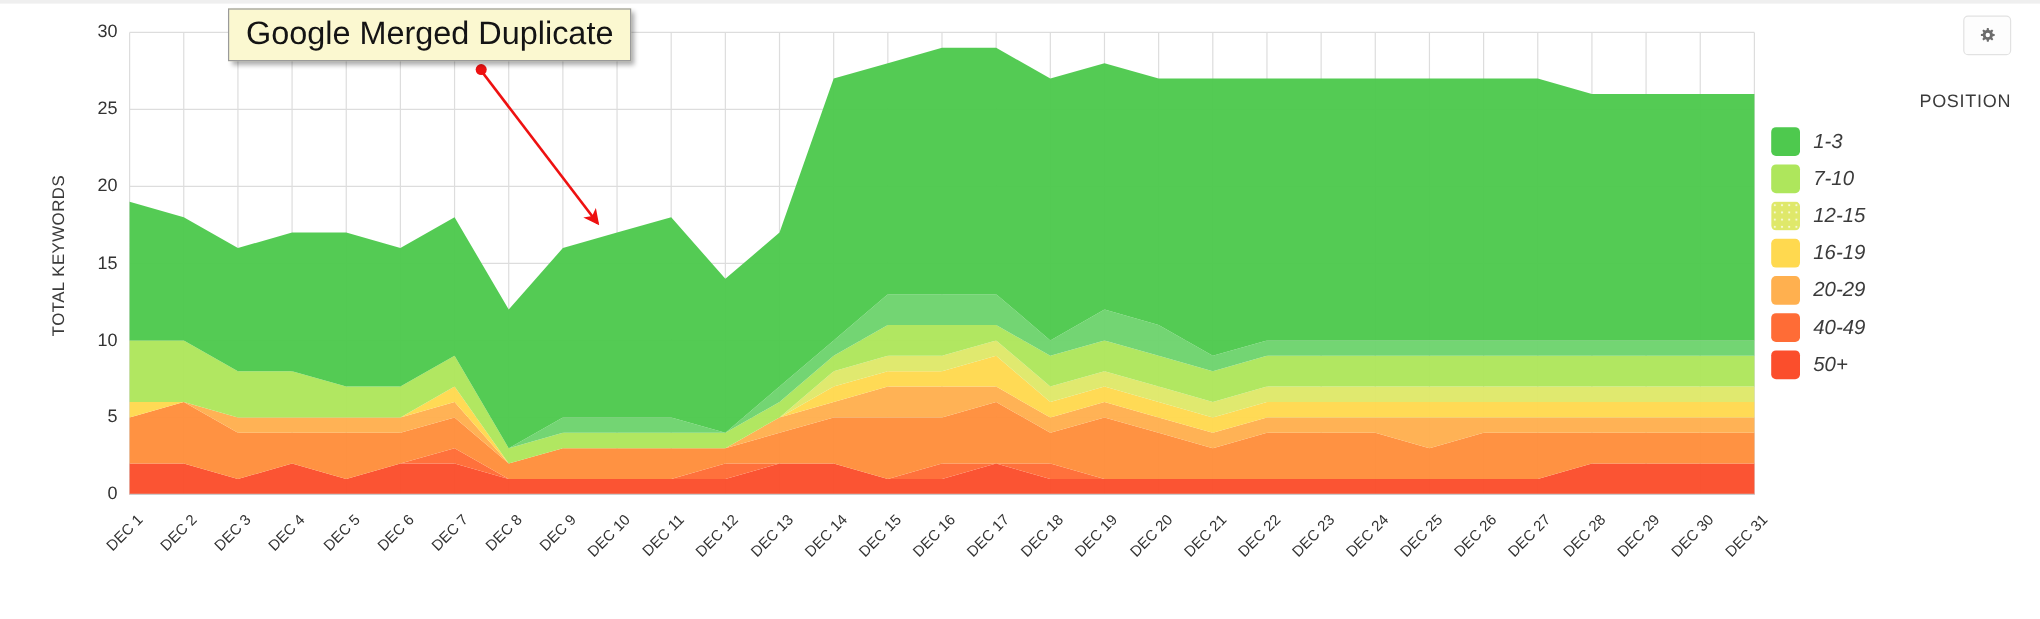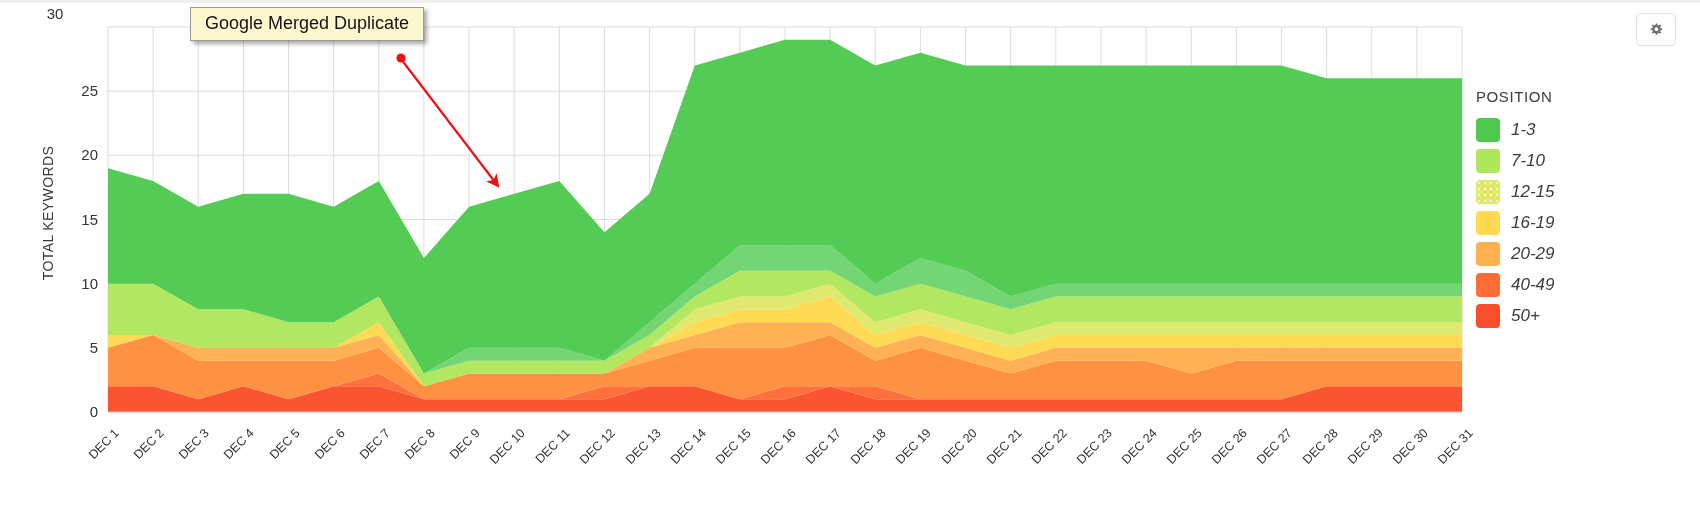--- a/index.html
+++ b/index.html
@@ -46,27 +46,27 @@
     transform-origin:right top;
     white-space:nowrap;
     text-align:right;
   }
 
   
   .callout{
     position:absolute;left:190px;top:7px;
     background:#fbf8d0;border:1px solid #9a9a9a;
     padding:5px 14px 7px 14px;
-    font-size:18px;color:#141414;
+    font-size:27px;color:#141414;
     box-shadow:3px 3px 4px rgba(0,0,0,.33);
     white-space:nowrap;line-height:1.12;text-align:center;
   }
 
   
-  .legend{position:absolute;left:1476px;top:88px;width:200px;}
+  .legend{position:absolute;left:1476px;top:76px;width:200px;text-align:right;}
   .legend-title{font-size:15px;color:#3b3b3b;letter-spacing:.6px;margin-bottom:9px;}
   .legend-row{display:flex;align-items:center;height:31px;font-style:italic;}
   .legend-swatch{width:24px;height:24px;border-radius:4px;margin-right:11px;flex:0 0 auto;}
   .legend-label{font-size:17px;color:#3b3b3b;}
 
   .topline{position:absolute;left:0;top:0;width:1700px;height:3px;background:#efefef;}
 </style>
 </head>
 <body>
 
@@ -89,21 +89,21 @@
 
     <div class="axis-title">TOTAL KEYWORDS</div>
 
     <div class="ylabels">
         <div class="ytick" style="top: 404px;">0</div>
         <div class="ytick" style="top: 339.833px;">5</div>
         <div class="ytick" style="top: 275.667px;">10</div>
         <div class="ytick" style="top: 211.5px;">15</div>
         <div class="ytick" style="top: 147.333px;">20</div>
         <div class="ytick" style="top: 83.1667px;">25</div>
-        <div class="ytick" style="top: 6px; text-align: center;">30</div>
+        <div class="ytick" style="top: 19px;">30</div>
       </div>
 
     <svg id="plot-svg" width="1700" height="516" style="position:absolute;left:0;top:0;">
         <line x1="108" x2="1462" y1="412" y2="412" stroke="#dddddd" stroke-width="1"></line>
         <line x1="108" x2="1462" y1="347.8333333333333" y2="347.8333333333333" stroke="#dddddd" stroke-width="1"></line>
         <line x1="108" x2="1462" y1="283.66666666666663" y2="283.66666666666663" stroke="#dddddd" stroke-width="1"></line>
         <line x1="108" x2="1462" y1="219.5" y2="219.5" stroke="#dddddd" stroke-width="1"></line>
         <line x1="108" x2="1462" y1="155.33333333333331" y2="155.33333333333331" stroke="#dddddd" stroke-width="1"></line>
         <line x1="108" x2="1462" y1="91.16666666666669" y2="91.16666666666669" stroke="#dddddd" stroke-width="1"></line>
         <line x1="108" x2="1462" y1="27" y2="27" stroke="#dddddd" stroke-width="1"></line>

